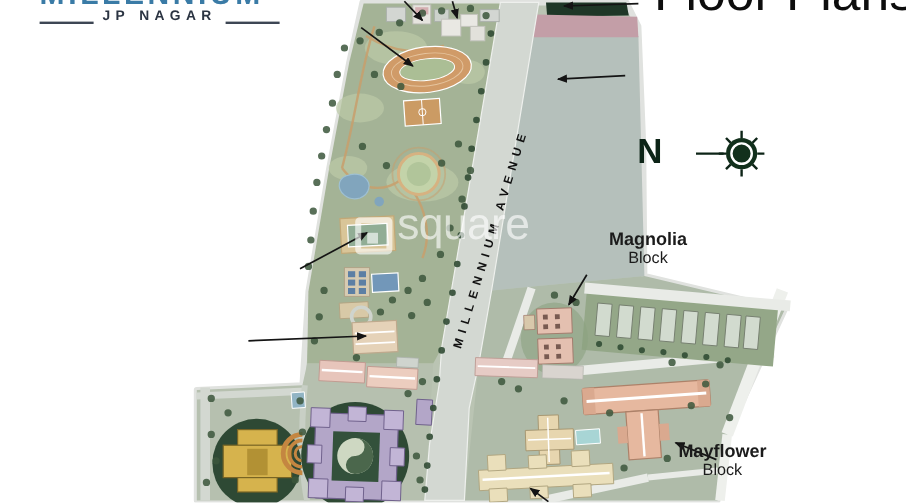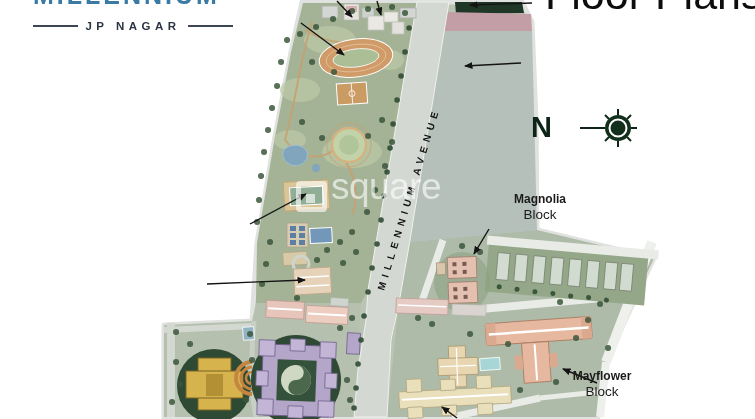--- a/index.html
+++ b/index.html
@@ -6,35 +6,35 @@
   .stage{position:relative;width:755px;height:419px;background:#ffffff;overflow:hidden;
          font-family:"Liberation Sans","DejaVu Sans",sans-serif;}
   .stage *{box-sizing:border-box;}
 
   
   svg.map{position:absolute;left:0;top:0;filter:blur(.35px) saturate(.92);}
 
   
   .logo{position:absolute;left:33px;top:-17px;width:200px;}
   .brand{font-size:25px;font-weight:700;letter-spacing:3px;color:#3a7ba6;line-height:25px;white-space:nowrap;}
-  .logo-sub{display:flex;align-items:center;margin-top:12px;}
+  .logo-sub{display:flex;align-items:flex-end;margin-top:0px;}
   .logo-sub .dash{flex:1;height:2px;background:#3d4654;}
   .logo-sub .txt{font-size:11.5px;font-weight:700;letter-spacing:4.5px;color:#2b3442;padding:0 7px;white-space:nowrap;}
 
   
   .title{position:absolute;left:545px;top:-30px;font-size:43px;font-weight:400;color:#0d0d0d;
          letter-spacing:0px;white-space:nowrap;}
 
   
   .compass{position:absolute;left:531px;top:103px;height:48px;display:flex;align-items:center;}
   .north{font-size:29px;font-weight:700;color:#0d2417;margin-right:2px;}
 
   
   .blk-label{position:absolute;text-align:center;color:#1b1b1b;line-height:15px;}
-  .blk-label .l1{font-size:12px;font-weight:700;}
+  .blk-label .l1{font-size:15px;font-weight:700;}
   .blk-label .l2{font-size:13.5px;font-weight:500;text-align:center;}
   #lbl-magnolia{left:498px;top:192px;width:84px;}
   #lbl-mayflower{left:556px;top:369px;width:92px;}
 
   
   .wm{position:absolute;left:296px;top:172px;display:flex;color:rgba(255,255,255,.62);}
   .wm-icon{width:31px;height:31px;border:5px solid rgba(255,255,255,.62);border-radius:4px;
            margin-top:9px;position:relative;}
   .wm-dot{position:absolute;left:5px;top:8px;width:9px;height:9px;background:rgba(255,255,255,.62);}
   .wm-text{margin-left:4px;font-size:37px;font-weight:400;line-height:30px;letter-spacing:-.5px;}

